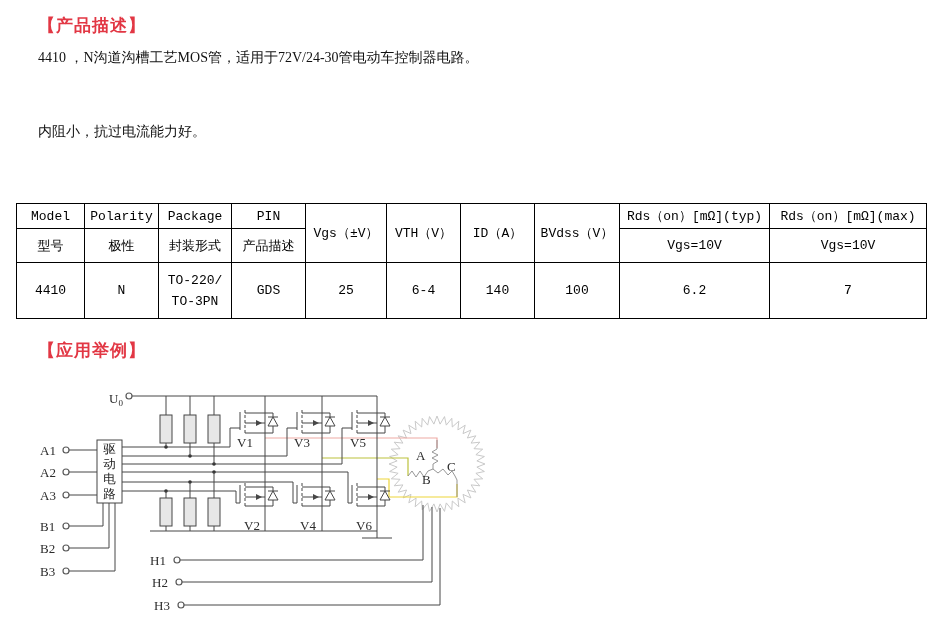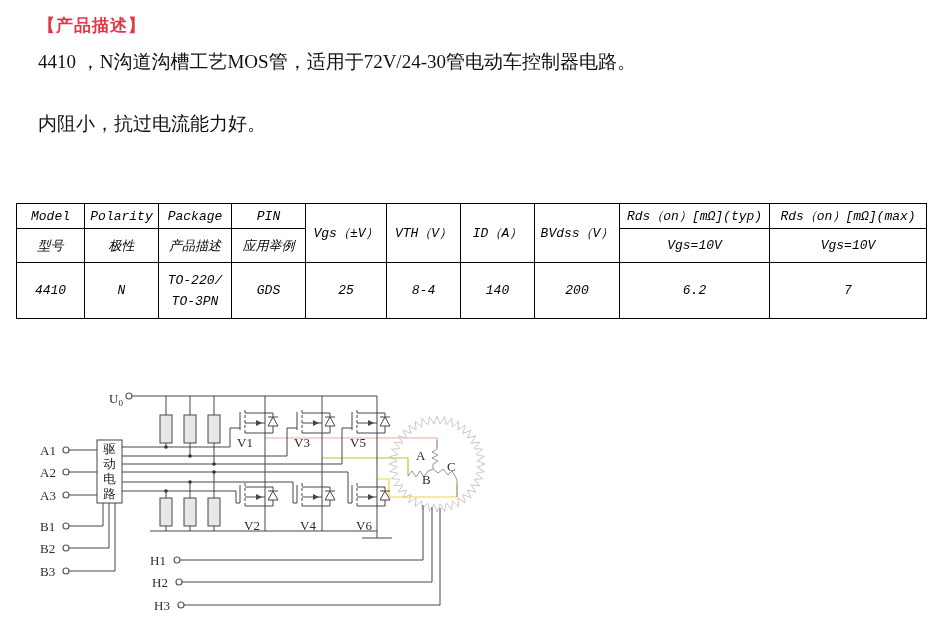--- a/index.html
+++ b/index.html
@@ -1,24 +1,24 @@
 <!DOCTYPE html>
 <html><head>
 <meta charset="utf-8">
 <style>
   html,body{margin:0;padding:0;background:#fff;}
   .page{position:relative;width:943px;height:625px;background:#fff;overflow:hidden;
         font-family:"Liberation Serif","DejaVu Serif",serif;color:#000;padding-left:12px;}
   .sec-title{position:absolute;left:38px;font-size:17px;font-weight:bold;color:#e23744;
              letter-spacing:1px;white-space:nowrap;}
-  .body-text{position:absolute;left:38px;font-size:19px;color:#111;white-space:nowrap;}
+  .body-text{position:absolute;left:38px;font-size:14px;color:#111;white-space:nowrap;}
   table.params{position:absolute;left:16px;top:203px;border-collapse:collapse;table-layout:fixed;
                width:911px;font-family:"Liberation Mono","DejaVu Sans Mono",monospace;}
   table.params th, table.params td{border:1px solid #000;text-align:center;vertical-align:middle;
-               font-weight:normal;font-size:13px;padding:0;background:#fff;color:#000;font-style:italic;}
+               font-weight:normal;font-size:13px;padding:0;background:#fff;color:#000;}
   .cn{font-family:"Liberation Serif","DejaVu Serif",serif;font-size:14.5px;margin-top:44px;}
   tr.r1{height:25px;} tr.r2{height:34px;} tr.r3{height:56px;}
   .pkg div{line-height:21px;}
   svg.circuit{position:absolute;left:0;top:0;width:943px;height:625px;}
   .w{stroke:#474747;stroke-width:1;fill:none;}
   .wd{stroke:#474747;stroke-width:1;fill:none;stroke-dasharray:3,2;}
   .res{fill:#e7e7e7;stroke:#474747;stroke-width:1;}
   .term{fill:#fff;stroke:#5a5a5a;stroke-width:1.2;}
   .dot{fill:#333;stroke:none;}
   .lbl{font-family:"Liberation Serif","DejaVu Serif",serif;font-size:13px;fill:#2b2b2b;}
@@ -28,21 +28,21 @@
   .ah{fill:#474747;stroke:none;}
 </style>
 </head>
 <body>
 
 <div class="page">
 
   <div class="sec-title" style="top:14px">【产品描述】</div>
   <div class="body-text" style="top:49px">4410 ，N沟道沟槽工艺MOS管，适用于72V/24-30管电动车控制器电路。</div>
 
-  <div class="body-text" style="top:111px">内阻小，抗过电流能力好。</div>
+  <div class="body-text" style="top:123px">内阻小，抗过电流能力好。</div>
 
 
   <table class="params">
     <colgroup>
       <col style="width:68px">
         <col style="width:74px">
         <col style="width:73px">
         <col style="width:74px">
       <col style="width:81px">
         <col style="width:74px">
@@ -60,43 +60,44 @@
       <th rowspan="2">Vgs（±V）</th>
       <th rowspan="2">VTH（V）</th>
       <th rowspan="2">ID（A）</th>
       <th rowspan="2">BVdss（V）</th>
       <th>Rds（on）[mΩ](typ)</th>
       <th>Rds（on）[mΩ](max)</th>
     </tr>
     <tr class="r2">
       <th class="cn">型号</th>
       <th class="cn">极性</th>
+      <th class="cn">封装形式</th>
       <th class="cn">产品描述</th>
-      <th class="cn">应用举例</th>
       <th>Vgs=10V</th>
       <th>Vgs=10V</th>
     </tr>
     <tr class="r3">
       <td>4410</td>
       <td>N</td>
       <td class="pkg">
         <div>TO-220/</div>
         <div>TO-3PN</div>
       </td>
       <td>GDS</td>
       <td>25</td>
-      <td>8-4</td>
+      <td>6-4</td>
       <td>140</td>
-      <td>200</td>
+      <td>100</td>
       <td>6.2</td>
       <td>7</td>
     </tr>
   </tbody>
     </table>
 
+  <div class="sec-title" style="top:339px">【应用举例】</div>
 
   <svg class="circuit" viewBox="0 0 943 625">
 
     <polygon id="motor-gear" class="gear" points="485.0,464.0 476.9,467.1 484.4,471.5 475.9,473.3 482.7,478.8 474.0,479.3 479.8,485.8 471.1,484.9 475.8,492.2 467.4,490.0 470.9,497.9 463.0,494.4 465.2,502.8 457.9,498.1 458.8,506.8 452.3,501.0 451.8,509.7 446.3,502.9 444.5,511.4 440.1,503.9 437.0,512.0 433.9,503.9 429.5,511.4 427.7,502.9 422.2,509.7 421.7,501.0 415.2,506.8 416.1,498.1 408.8,502.8 411.0,494.4 403.1,497.9 406.6,490.0 398.2,492.2 402.9,484.9 394.2,485.8 400.0,479.3 391.3,478.8 398.1,473.3 389.6,471.5 397.1,467.1 389.0,464.0 397.1,460.9 389.6,456.5 398.1,454.7 391.3,449.2 400.0,448.7 394.2,442.2 402.9,443.1 398.2,435.8 406.6,438.0 403.1,430.1 411.0,433.6 408.8,425.2 416.1,429.9 415.2,421.2 421.7,427.0 422.2,418.3 427.7,425.1 429.5,416.6 433.9,424.1 437.0,416.0 440.1,424.1 444.5,416.6 446.3,425.1 451.8,418.3 452.3,427.0 458.8,421.2 457.9,429.9 465.2,425.2 463.0,433.6 470.9,430.1 467.4,438.0 475.8,435.8 471.1,443.1 479.8,442.2 474.0,448.7 482.7,449.2 475.9,454.7 484.4,456.5 476.9,460.9"></polygon>
 
     <path class="w" style="stroke:#eda9a4;stroke-width:1.2" d="M265,438 H437 V448"></path>
     <path class="w" style="stroke:#bcc23c;stroke-width:1.2" d="M322,458 H408 V476"></path>
     <path class="w" style="stroke:#edd53b;stroke-width:1.2" d="M377,479 H389 V497 H457 V484"></path>
 
     <g>

